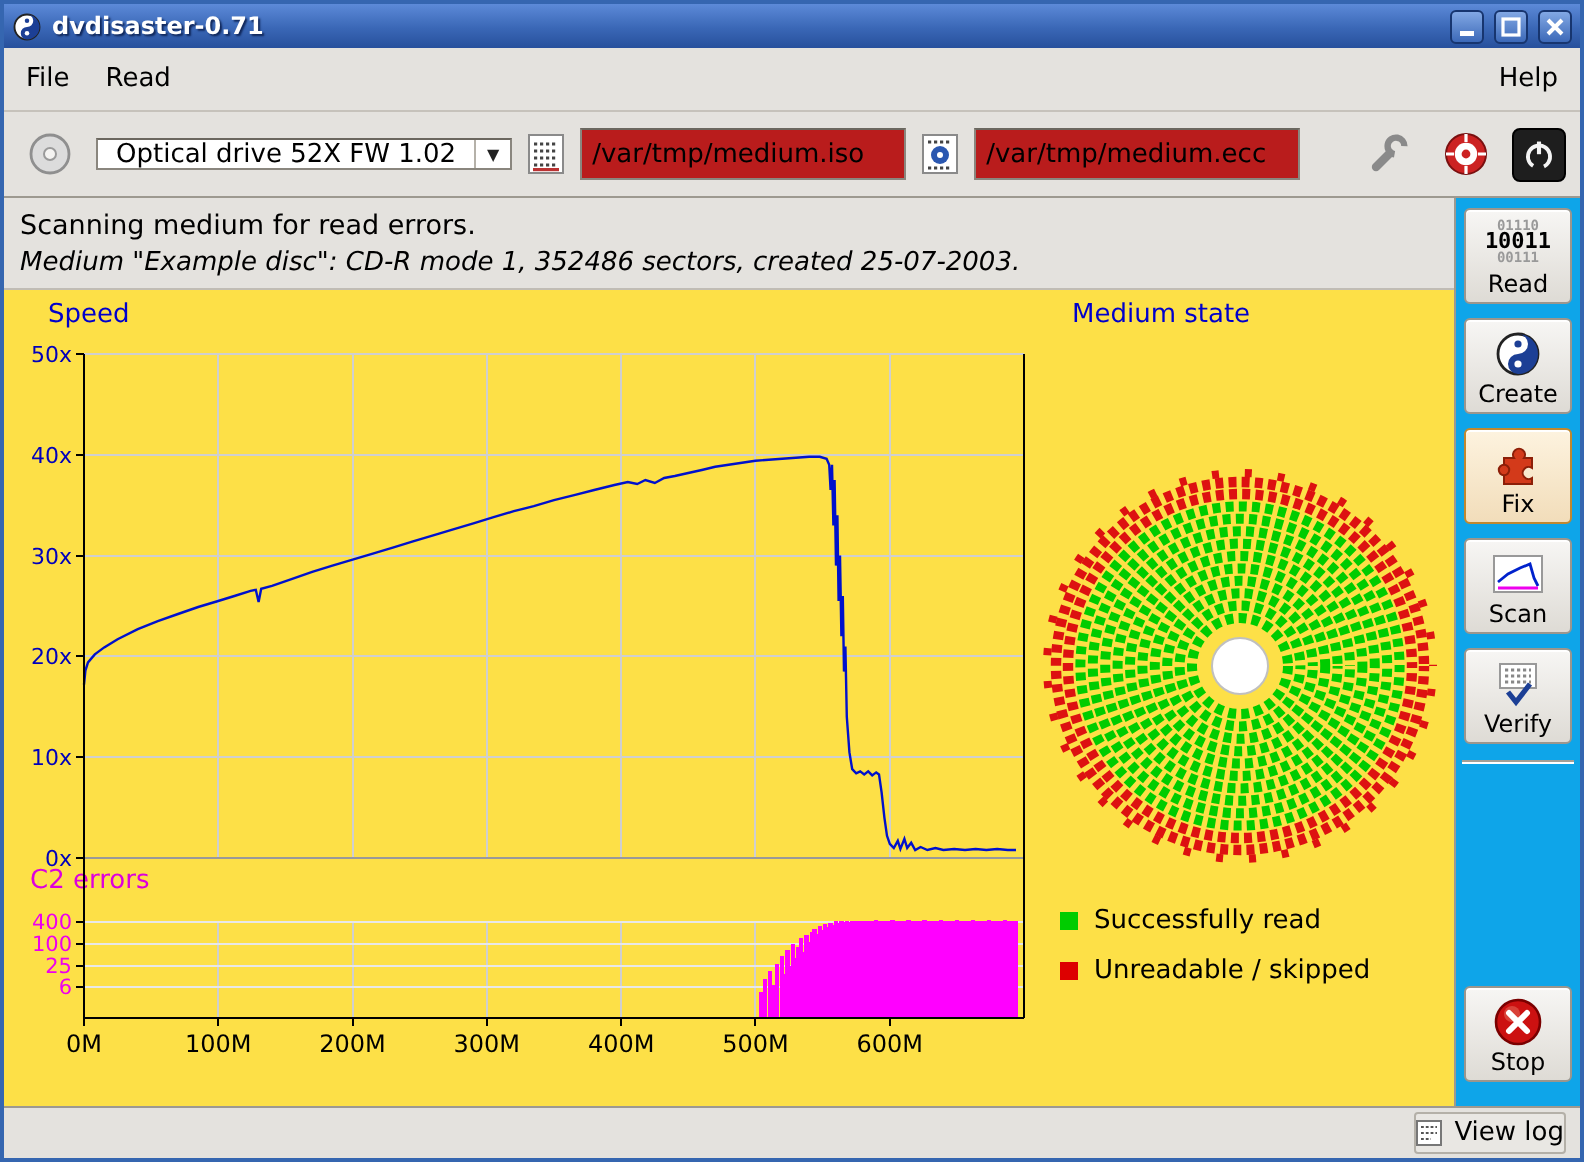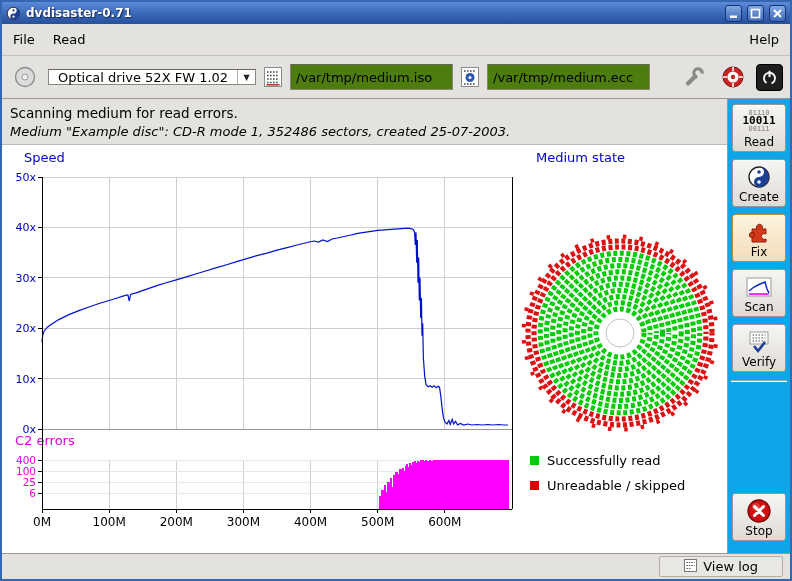--- a/index.html
+++ b/index.html
@@ -24,31 +24,31 @@
   
   .toolbar { flex:0 0 43px; display:flex; align-items:center; gap:7px; padding:0 7px; border-bottom:1px solid #9d9990; }
   .tool-btn { height:32px; min-width:32px; display:flex; align-items:center; justify-content:center;
               background:transparent; border:1px solid transparent; border-radius:3px; }
   .combo { height:16px; display:flex; align-items:center; background:#fff;
            border:1px solid #8a867e; border-top-color:#6b675f; }
   .combo-text { padding:0 9px; white-space:nowrap; }
   .combo-sep { width:1px; align-self:stretch; background:#b5b1a9; }
   .combo-arrow { width:17px; text-align:center; font-size:8px; color:#222; }
   .entry { height:26px; width:163px; border:1px solid #8a867e; border-top-color:#6b675f;
-           background:#4d7c0f; padding:4px 5px; font:13px "DejaVu Sans",sans-serif; color:#000; }
+           background:#b91c1c; padding:4px 5px; font:13px "DejaVu Sans",sans-serif; color:#000; }
   .quit-btn { width:27px; height:27px; background:#1e1e1e; border:1px solid #000; border-radius:4px;
               display:flex; align-items:center; justify-content:center; }
 
   
   .content-row { flex:1; display:flex; min-height:0; }
   .left-col { flex:1; display:flex; flex-direction:column; min-width:0; }
   .info-area { padding:6px 8px 5px; border-bottom:1px solid #c0bcb5; }
   .info-line1 { font-size:13.5px; }
   .info-line2 { font-size:13px; font-style:italic; margin-top:3px; }
-  .panel { flex:1; background:#ffffff; position:relative; overflow:hidden; }
+  .panel { flex:1; background:#fde047; position:relative; overflow:hidden; }
 
   .chart-label { position:absolute; font-size:13px; }
   #speed-title  { left:22px;  top:5px;  color:#0000cc; }
   #medium-title { left:534px; top:5px;  color:#0000cc; }
   #c2-title     { left:13px;  top:288px; color:#dd00dd; }
   #chart-svg { position:absolute; left:0; top:24px; }
   #disc-svg  { position:absolute; left:518px; top:88px; }
   .legend-item { position:absolute; left:528px; display:flex; align-items:center; gap:8px; font-size:13px; }
   .legend-swatch { width:9px; height:9px; display:inline-block; }
   #legend-0 { top:308px; } #legend-1 { top:333px; }
@@ -64,21 +64,21 @@
   .side-btn.active { background:linear-gradient(#fdf3df,#f2ddba); border-color:#c08830; }
   .side-sep { width:56px; border-top:1px solid #a39f97; border-bottom:1px solid #fff; margin:1px 0; }
   .spacer { flex:1; }
   .bin-icon { font:bold 7px "DejaVu Sans Mono","Liberation Mono",monospace; line-height:7px;
               text-align:center; color:#999; }
   .bin-icon .mid { color:#000; font-size:11px; }
 
   
   .bottombar { flex:0 0 26px; border-top:1px solid #9d9990; display:flex; align-items:center;
                justify-content:flex-end; padding:0 7px; }
-  .viewlog { display:flex; align-items:flex-start; gap:6px; padding:2px 24px; border:1px solid #b4b0a8;
+  .viewlog { display:flex; align-items:center; gap:6px; padding:2px 0; border:1px solid #b4b0a8;
              border-radius:2px; background:#e9e7e3; }
 </style>
 </head>
 <body>
 
 <div class="window">
 
   <div class="titlebar">
     <svg width="15" height="15" viewBox="0 0 24 24">
       <circle cx="12" cy="12" r="10" fill="#fff" stroke="#222" stroke-width="1.5"></circle>

